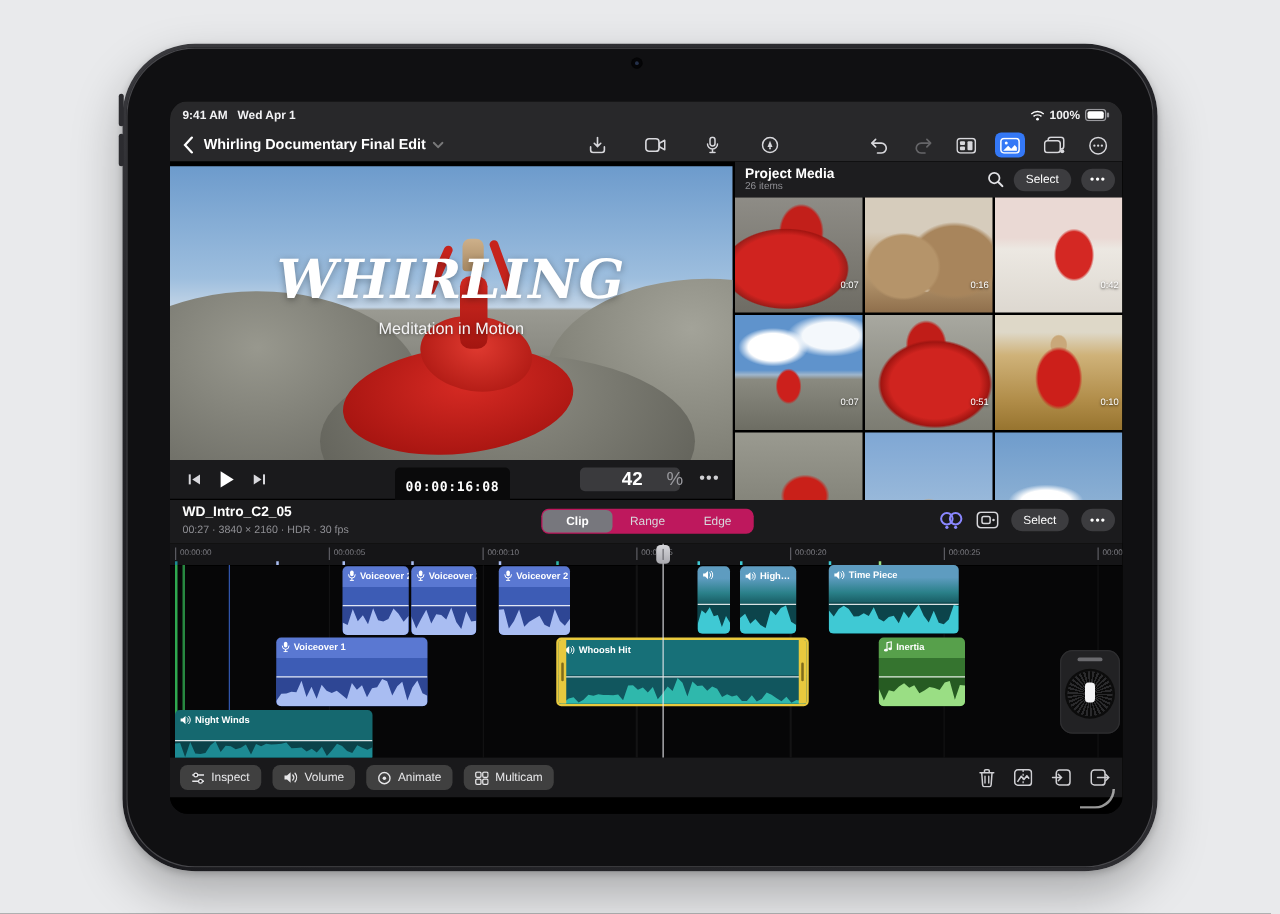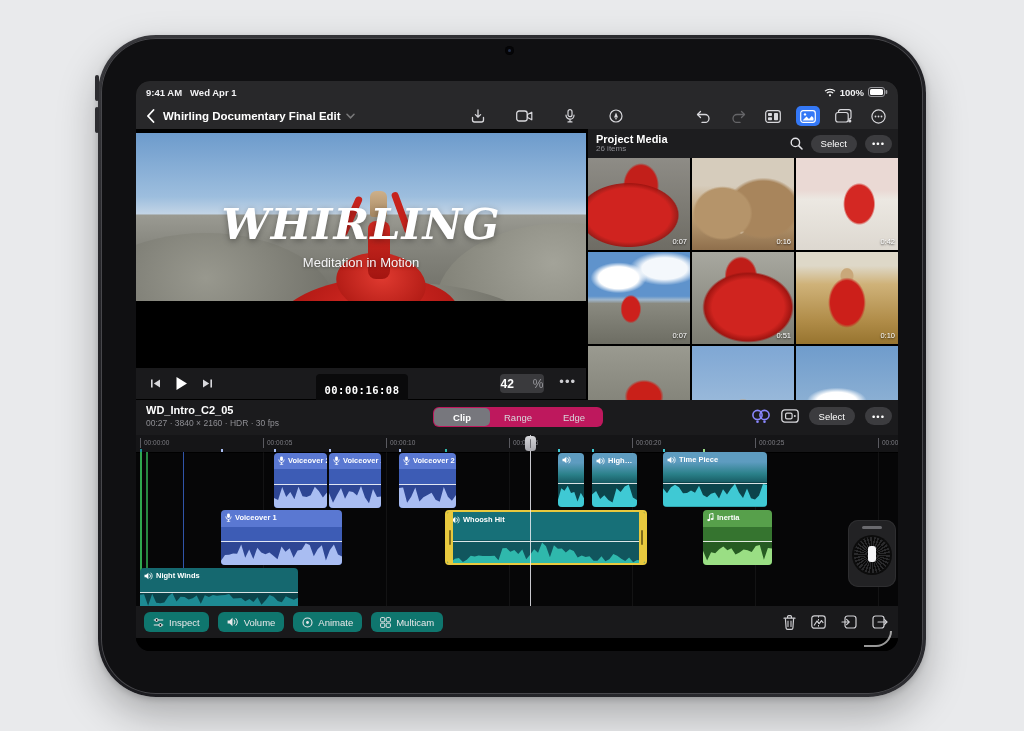--- a/index.html
+++ b/index.html
@@ -22,54 +22,54 @@
   .toolbar{position:absolute;left:0;top:22px;right:0;height:26px;display:flex;align-items:center;padding:0 10px;box-sizing:border-box;}
   .tb-title{font-size:11.5px;font-weight:bold;color:#fff;margin-left:8px;}
   .tb-chev{margin-left:5px;opacity:.55;}
   .tb-center{position:absolute;left:330px;display:flex;gap:22px;align-items:center;}
   .tb-right{position:absolute;right:8px;display:flex;gap:11px;align-items:center;}
   .icon-btn{display:flex;align-items:center;justify-content:center;width:24px;height:20px;border-radius:5px;}
   .icon-btn.sel{background:var(--accent,#3478f6);}
   .dim{opacity:.35;}
 
   
-  .viewer{position:absolute;left:0;top:52px;width:450px;height:168px;overflow:hidden;background:linear-gradient(#6d9bcc 0%,#9dbede 38%,#c2d4e6 48%,#9a9a92 49%,#83837b 70%,#6f6f67 100%);}
+  .viewer{position:absolute;left:0;top:52px;width:450px;height:235px;overflow:hidden;background:linear-gradient(#6d9bcc 0%,#9dbede 38%,#c2d4e6 48%,#9a9a92 49%,#83837b 70%,#6f6f67 100%);}
   .hill{position:absolute;border-radius:50%;}
   .h1{left:-60px;top:100px;width:260px;height:150px;background:radial-gradient(ellipse at 50% 30%,#98988e,#72726a 70%);}
   .h2{left:300px;top:90px;width:260px;height:160px;background:radial-gradient(ellipse at 45% 25%,#a3a399,#78786e 75%);}
   .h3{left:120px;top:150px;width:300px;height:140px;background:radial-gradient(ellipse at 50% 20%,#8e8e84,#64645c 80%);}
   .skirt{position:absolute;left:138px;top:145px;width:185px;height:85px;border-radius:50%;background:radial-gradient(ellipse at 55% 35%,#d72b24,#a81511 75%,#7e0e0b);transform:rotate(-6deg);}
   .skirt2{position:absolute;left:200px;top:120px;width:90px;height:60px;border-radius:50%;background:radial-gradient(ellipse at 50% 40%,#e03a30,#b01a14 80%);transform:rotate(8deg);}
   .torso{position:absolute;left:232px;top:88px;width:22px;height:58px;border-radius:8px;background:linear-gradient(#d12a22,#a31510);}
   .arm-l{position:absolute;left:212px;top:62px;width:7px;height:42px;border-radius:4px;background:#c6231d;transform:rotate(24deg);}
   .arm-r{position:absolute;left:262px;top:58px;width:7px;height:44px;border-radius:4px;background:#c6231d;transform:rotate(-20deg);}
   .hat{position:absolute;left:234px;top:58px;width:17px;height:26px;border-radius:6px 6px 3px 3px;background:linear-gradient(#cdb08a,#a88962);}
   .viewer-title{position:absolute;left:0;top:66px;width:100%;text-align:center;font-family:"DejaVu Serif",serif;font-style:italic;font-weight:bold;font-size:43px;letter-spacing:1px;color:#fff;text-shadow:0 2px 6px rgba(0,0,0,.35);}
   .viewer-sub{position:absolute;left:0;top:122px;width:100%;text-align:center;font-size:13px;color:#f4f4f6;text-shadow:0 1px 3px rgba(0,0,0,.4);}
 
   
   .transport{position:absolute;left:0;top:287px;width:450px;height:31px;background:#1a1a1c;}
   .tr-left{position:absolute;left:14px;top:0;height:31px;display:flex;align-items:center;gap:14px;}
   .timecode{position:absolute;left:180px;top:6px;width:92px;height:32px;background:#0a0a0b;border-radius:4px;display:flex;align-items:center;justify-content:center;font-family:"DejaVu Sans Mono",monospace;font-size:10.5px;font-weight:bold;color:#fff;letter-spacing:.5px;}
-  .zoom-pill{position:absolute;right:42px;top:6px;width:44px;height:19px;background:#3a3a3d;border-radius:4px;display:flex;align-items:center;justify-content:center;gap:19px;font-size:12px;font-weight:bold;color:#fff;}
+  .zoom-pill{position:absolute;right:42px;top:6px;width:44px;height:19px;background:#3a3a3d;border-radius:4px;display:flex;align-items:center;justify-content:center;gap:19px;font-size:15px;font-weight:bold;color:#fff;padding-left:36px;}
   .zoom-pill .unit{color:#9a9a9f;font-weight:normal;}
   .tr-more{position:absolute;right:10px;top:6px;color:#cfcfd3;font-size:13px;letter-spacing:1px;}
 
   
   .media{position:absolute;left:452px;top:48px;width:310px;height:271px;background:#000;overflow:hidden;}
   .media-head{position:absolute;left:0;top:0;right:0;height:29px;background:#1d1d1f;display:flex;align-items:center;padding:0 8px;box-sizing:border-box;}
   .media-titles{line-height:1.1;}
   .media-title{font-size:11px;font-weight:bold;color:#fff;}
   .media-count{font-size:8px;color:#8f8f94;}
   .media-right{position:absolute;right:6px;display:flex;align-items:center;gap:8px;}
   .pill{background:#3c3c3f;border-radius:9px;height:18px;display:flex;align-items:center;justify-content:center;font-size:9.5px;color:#fff;padding:0 10px;}
   .pill.sm{padding:0 7px;letter-spacing:1px;}
   .media-grid{position:absolute;left:0;top:29px;display:grid;grid-template-columns:102px 102px 102px;grid-auto-rows:92px;gap:2px;}
   .mcell{position:relative;overflow:hidden;}
-  .mcell .dur{position:absolute;right:3px;bottom:4px;font-size:7.5px;color:#fff;text-shadow:0 1px 2px rgba(0,0,0,.8);}
+  .mcell .dur{position:absolute;right:3px;bottom:18px;font-size:7.5px;color:#fff;text-shadow:0 1px 2px rgba(0,0,0,.8);}
   .t1{background:radial-gradient(ellipse 70px 45px at 40% 62%,#d0231f 0 60%,rgba(160,20,16,.9) 70%,transparent 72%),radial-gradient(40px 50px at 52% 30%,#c21f1a 0 40%,transparent 45%),linear-gradient(#8e8c86,#6e6c64);}
   .t2{background:radial-gradient(50px 45px at 30% 60%,#b5946a 0 55%,transparent 60%),radial-gradient(60px 50px at 70% 55%,#a8855c 0 55%,transparent 62%),radial-gradient(8px 14px at 48% 72%,#f2ede4 0 60%,transparent 70%),linear-gradient(#d6ccbc 0 30%,#c0a278 60%,#8f6f4c);}
   .t3{background:radial-gradient(26px 34px at 62% 50%,#d42823 0 55%,transparent 62%),linear-gradient(#ead9d4 0 35%,#ece8e2 45%,#ddd8d0);}
   .t4{background:radial-gradient(40px 22px at 30% 28%,#fff 0 50%,transparent 70%),radial-gradient(50px 24px at 75% 18%,#f4f8fc 0 45%,transparent 70%),radial-gradient(16px 22px at 42% 62%,#cc201c 0 55%,transparent 65%),linear-gradient(#5f93cc 0 48%,#9fb6cc 52%,#8a8a80 56%,#6d6d63);}
   .t5{background:radial-gradient(62px 48px at 55% 60%,#d0241f 0 58%,#a01511 70%,transparent 74%),radial-gradient(30px 36px at 48% 26%,#c01d18 0 48%,transparent 55%),linear-gradient(#a8a8a0,#7c7c72);}
   .t6{background:radial-gradient(30px 40px at 50% 55%,#cc1f1a 0 55%,transparent 63%),radial-gradient(10px 12px at 50% 26%,#c9a87a 0 60%,transparent 70%),linear-gradient(#ded8c8 0 15%,#cfb279 35%,#b08c48 75%,#97742f);}
   .t7{background:radial-gradient(30px 26px at 55% 55%,#c92019 0 55%,transparent 65%),linear-gradient(#9a9a90,#76766c);}
   .t8{background:radial-gradient(16px 18px at 50% 70%,#c2a176 0 55%,transparent 65%),linear-gradient(#7fa7d4,#a9c4de);}
   .t9{background:radial-gradient(40px 18px at 40% 60%,#fff 0 50%,transparent 75%),linear-gradient(#6f9ccc,#9dbcd8);}
 
@@ -110,21 +110,21 @@
   .ph-handle{position:absolute;left:389px;top:1px;width:11px;height:15px;border-radius:3.5px;background:linear-gradient(#d6d6da,#a9a9af);z-index:10;}
   .ph-handle::after{content:"";position:absolute;left:4.5px;top:3px;bottom:3px;width:1.5px;background:#6c6c72;border-radius:1px;}
   .jog{position:absolute;left:712px;top:68px;width:48px;height:67px;border-radius:10px;background:#222224;box-shadow:inset 0 0 0 1px #2e2e30;z-index:8;}
   .jog .bar{position:absolute;left:14px;top:6px;width:20px;height:3px;border-radius:2px;background:#6a6a6e;}
   .jog .dial{position:absolute;left:6px;top:17px;width:36px;height:36px;border-radius:50%;background:repeating-conic-gradient(#0a0a0a 0 6deg,#2a2a2c 6deg 12deg);box-shadow:0 0 0 2px #0c0c0c;}
   .jog .marker{position:absolute;left:20px;top:26px;width:8px;height:16px;border-radius:3px;background:#f4f4f6;}
 
   
   .bbar{position:absolute;left:0;top:525px;width:762px;height:32px;background:#19191b;display:flex;align-items:center;}
   .bb-left{display:flex;gap:9px;margin-left:8px;}
-  .bb-btn{height:20px;background:#0f766e;border-radius:6px;display:flex;align-items:center;gap:5px;padding:0 9px;font-size:9.5px;color:#e8e8ea;}
+  .bb-btn{height:20px;background:#404040;border-radius:6px;display:flex;align-items:center;gap:5px;padding:0 9px;font-size:9.5px;color:#e8e8ea;}
   .bb-right{position:absolute;right:10px;display:flex;gap:15px;align-items:center;}
   .below-bar{position:absolute;left:0;top:557px;width:762px;height:13px;background:#000;}
   svg{display:block;}
 </style>
 </head>
 <body>
 
 <div class="device">
   <div class="side-btn btn-vol1"></div>
   <div class="side-btn btn-vol2"></div>

